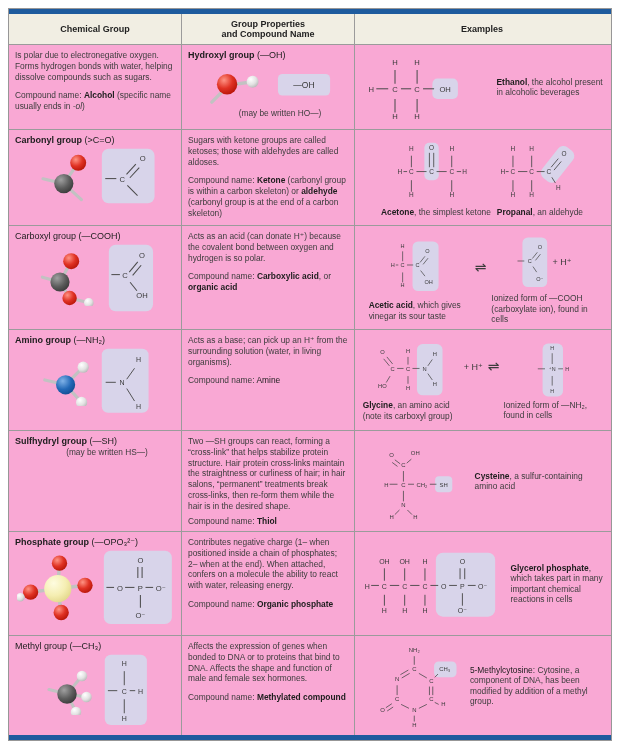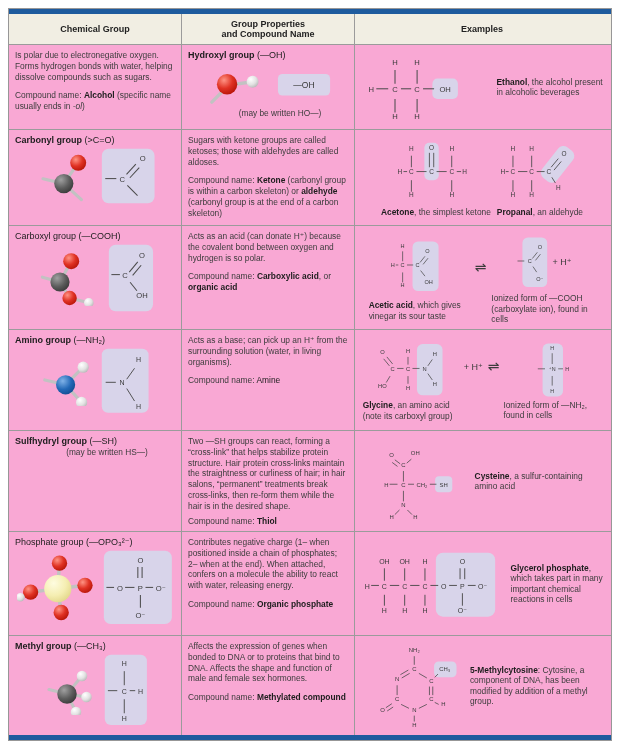--- a/index.html
+++ b/index.html
@@ -393,21 +393,21 @@
               <text x="16" y="116" text-anchor="middle" font-size="9">H</text>
               <text x="52" y="116" text-anchor="middle" font-size="9">H</text>
             </svg></span>
         <div class="cap capl" style="width:108px"><span style="font-weight: bold; color: rgb(29, 29, 29);">Cysteine</span><span>, a sulfur-containing amino acid</span></div>
       </div>
     </div>
   </div>
 
   <div class="row" style="height:104px">
     <div class="cell">
-      <div class="gtitle"><span style="font-weight: normal; color: rgb(29, 29, 29);">Phosphate group</span><span> (—OPO₃²⁻)</span></div>
+      <div class="gtitle"><span style="font-weight: bold; color: rgb(29, 29, 29);">Phosphate group</span><span> (—OPO₃²⁻)</span></div>
       <div class="modelwrap" style="gap:6px">
         <span class="figbox"><svg viewBox="0 0 94 80" style="width: 79.9px; height: 68px;">
               <line x1="48" y1="42" x2="50" y2="12" stroke="#c2c2c2" stroke-width="4" stroke-linecap="round"></line>
               <line x1="48" y1="42" x2="80" y2="38" stroke="#c2c2c2" stroke-width="4" stroke-linecap="round"></line>
               <line x1="48" y1="42" x2="52" y2="70" stroke="#c2c2c2" stroke-width="4" stroke-linecap="round"></line>
               <line x1="48" y1="42" x2="16" y2="46" stroke="#c2c2c2" stroke-width="4" stroke-linecap="round"></line>
               <line x1="16" y1="46" x2="4" y2="52" stroke="#c2c2c2" stroke-width="4" stroke-linecap="round"></line>
               <circle cx="48" cy="42" r="16" fill="url(#g-P)"></circle>
               <circle cx="50" cy="12" r="9" fill="url(#g-O)"></circle>
               <circle cx="80" cy="38" r="9" fill="url(#g-O)"></circle>
@@ -470,21 +470,21 @@
               <text x="56" y="84" text-anchor="middle" font-size="9">H</text>
               <text x="82" y="84" text-anchor="middle" font-size="9">H</text>
             </svg></span>
         <div class="cap capl" style="width:96px"><span style="font-weight: bold; color: rgb(29, 29, 29);">Glycerol phosphate</span><span>, which takes part in many important chemical reactions in cells</span></div>
       </div>
     </div>
   </div>
 
   <div class="row" style="height:100px">
     <div class="cell">
-      <div class="gtitle"><span style="font-weight: bold; color: rgb(29, 29, 29);">Methyl group</span><span> (—CH₃)</span></div>
+      <div class="gtitle"><span style="font-weight: normal; color: rgb(29, 29, 29);">Methyl group</span><span> (—CH₃)</span></div>
       <div class="modelwrap">
         <span class="figbox"><svg viewBox="0 0 68 68" style="width: 51px; height: 51px;">
               <line x1="32" y1="40" x2="8" y2="34" stroke="#c2c2c2" stroke-width="4" stroke-linecap="round"></line>
               <line x1="32" y1="40" x2="52" y2="16" stroke="#c2c2c2" stroke-width="4" stroke-linecap="round"></line>
               <line x1="32" y1="40" x2="58" y2="44" stroke="#c2c2c2" stroke-width="4" stroke-linecap="round"></line>
               <line x1="32" y1="40" x2="44" y2="64" stroke="#c2c2c2" stroke-width="4" stroke-linecap="round"></line>
               <circle cx="32" cy="40" r="13" fill="url(#g-C)"></circle>
               <circle cx="52" cy="16" r="7" fill="url(#g-H)"></circle>
               <circle cx="58" cy="44" r="7" fill="url(#g-H)"></circle>
               <circle cx="44" cy="64" r="7" fill="url(#g-H)"></circle>
@@ -529,19 +529,19 @@
               <text x="32" y="58" text-anchor="middle" font-size="9">N</text>
               <text x="32" y="88" text-anchor="middle" font-size="9">C</text>
               <text x="10" y="104" text-anchor="middle" font-size="9">O</text>
               <text x="58" y="104" text-anchor="middle" font-size="9">N</text>
               <text x="58" y="127" text-anchor="middle" font-size="9">H</text>
               <text x="84" y="88" text-anchor="middle" font-size="9">C</text>
               <text x="102" y="96" text-anchor="middle" font-size="9">H</text>
               <text x="84" y="60" text-anchor="middle" font-size="9">C</text>
               <text x="104" y="42" text-anchor="middle" font-size="9">CH₃</text>
             </svg></span>
-        <div class="cap capl" style="width:118px"><span style="font-weight: bold; color: rgb(29, 29, 29);">5-Methylcytosine</span><span>: Cytosine, a component of DNA, has been modified by addition of a methyl group.</span></div>
+        <div class="cap capl" style="width:118px"><span style="font-weight: normal; color: rgb(29, 29, 29);">5-Methylcytosine</span><span>: Cytosine, a component of DNA, has been modified by addition of a methyl group.</span></div>
       </div>
     </div>
   </div>
 
   <div class="bluebar"></div>
 </div>
 
 </body></html>

